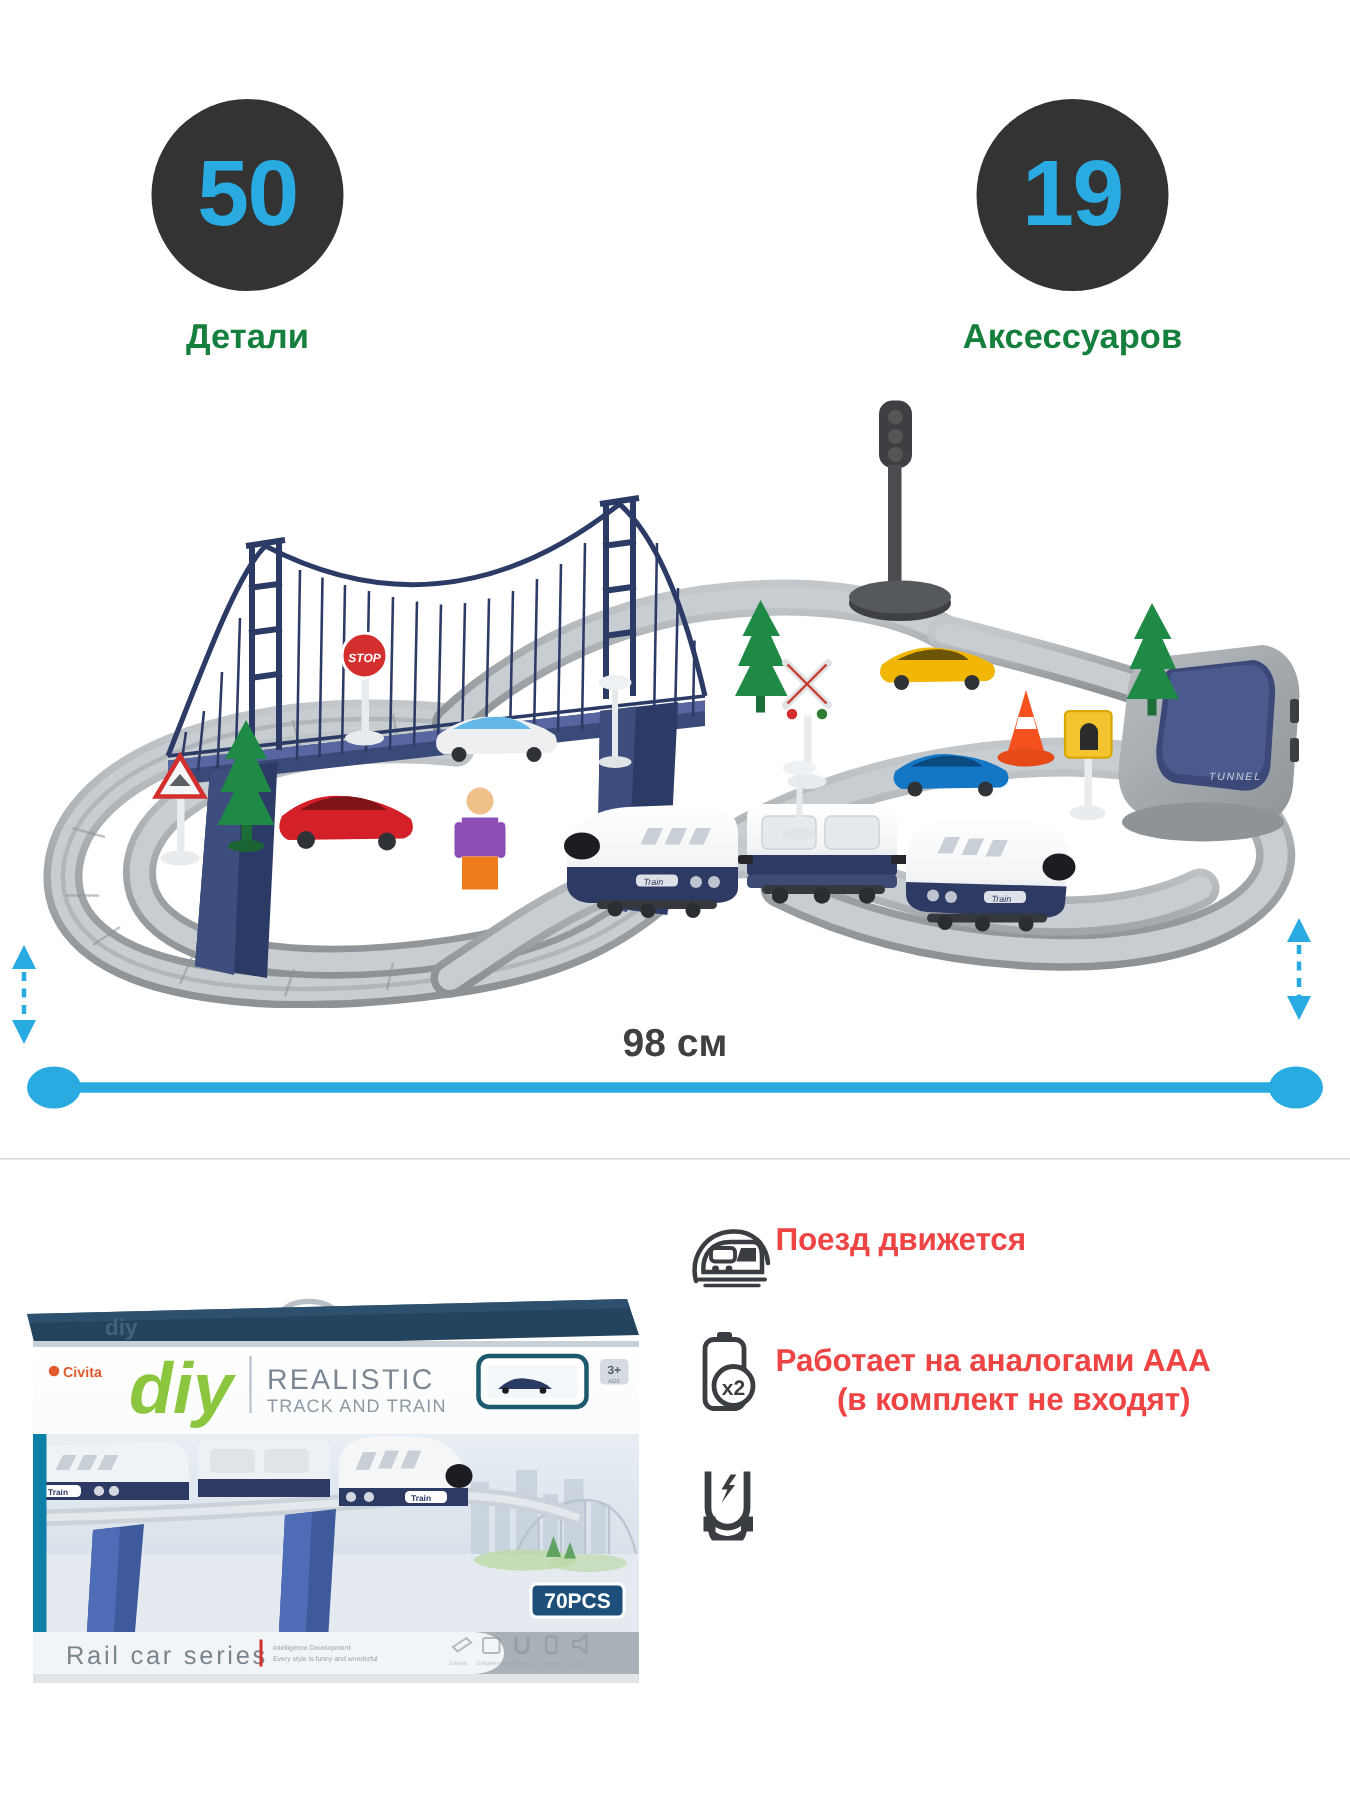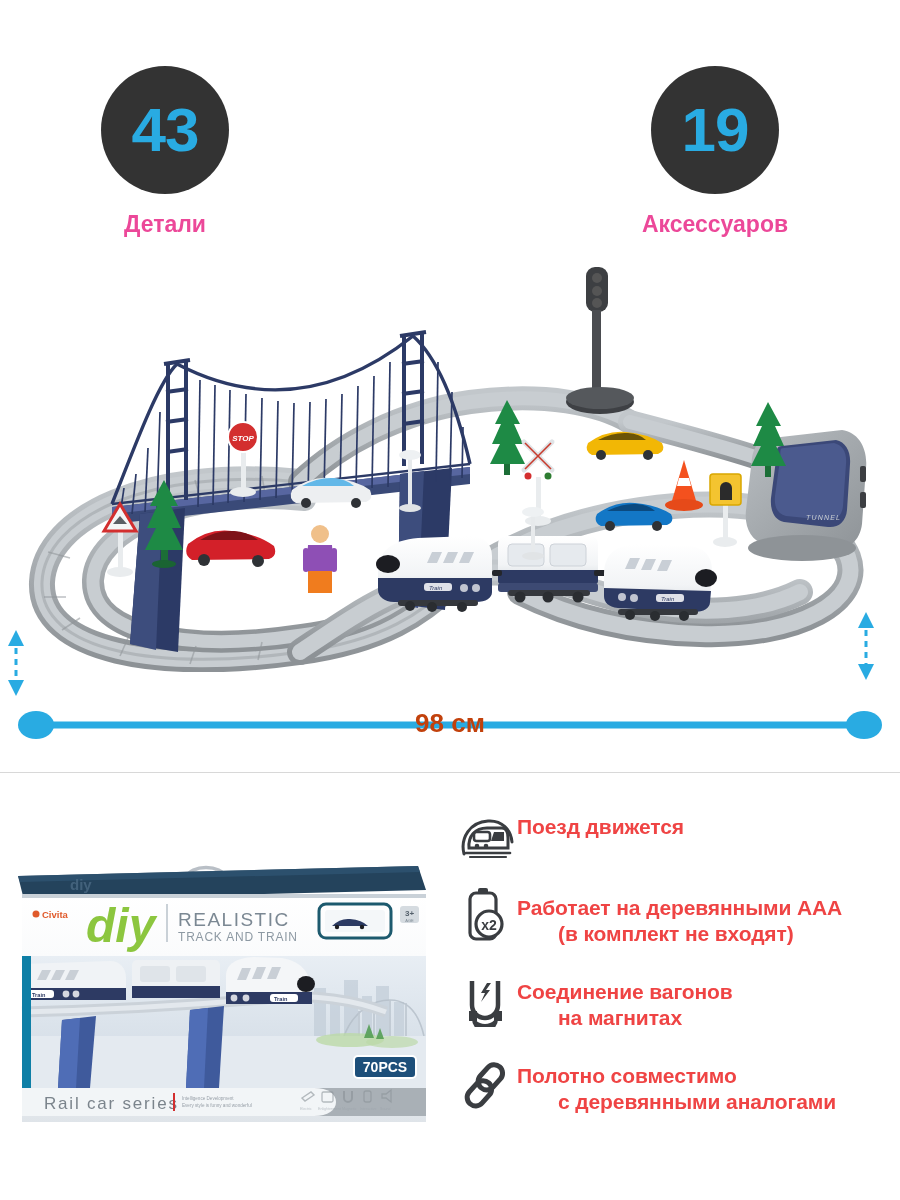--- a/index.html
+++ b/index.html
@@ -20,36 +20,36 @@
   .badge-circle {
     width: 128px; height: 128px; border-radius: 50%;
     background: #333333;
     display: flex; align-items: center; justify-content: center;
   }
   .badge-num {
     color: #29ABE2; font-size: 62px; font-weight: bold;
     letter-spacing: -1px; line-height: 1;
   }
   .badge-label {
-    margin-top: 17px; color: #ec4899;
+    margin-top: 17px; color: #15803d;
     font-size: 23px; font-weight: bold; text-align: right;
   }
 
   
   .scene {
     position: absolute; left: 0; top: 252px;
     width: 900px; height: 420px; font-style: italic;
   }
   .scene svg { display: block; }
 
   
   .dims { position: absolute; left: 0; top: 600px; width: 900px; height: 160px; }
   .dim-label {
     position: absolute; left: 0; top: 80px; width: 900px;
-    text-align: center; font-size: 26px; font-weight: bold; color: #c2410c; margin-top: 28px;
+    text-align: center; font-size: 26px; font-weight: bold; color: #404040;
   }
 
   
   .divider {
     position: absolute; left: 0; top: 772px;
     width: 900px; height: 1px; background: #d8d8d8;
   }
 
   
   .boxwrap { position: absolute; left: 14px; top: 860px; width: 420px; height: 295px; }
@@ -68,21 +68,21 @@
     line-height: 1.22; padding-top: 6px; letter-spacing: -0.1px;
   }
   .feat-text .l2 { display: block; margin-left: 41px; }
 </style>
 </head>
 <body>
 
 <div class="badges">
   <div class="badge-col left">
     <div class="badge-circle">
-      <span class="badge-num">43</span>
+      <span class="badge-num">50</span>
     </div>
     <div class="badge-label">Детали</div>
   </div>
   <div class="badge-col right">
     <div class="badge-circle">
       <span class="badge-num">19</span>
     </div>
     <div class="badge-label">Аксессуаров</div>
   </div>
 </div>
@@ -587,49 +587,31 @@
   <div class="feature">
     <div class="feat-icon">
       <svg width="50" height="56" viewBox="0 0 50 56">
         <rect x="9" y="6" width="26" height="46" rx="6" fill="none" stroke="#3a3d41" stroke-width="3.2"></rect>
         <rect x="17" y="1" width="10" height="6" rx="2" fill="#3a3d41"></rect>
         <circle cx="28" cy="37" r="13" fill="#ffffff" stroke="#3a3d41" stroke-width="3.2"></circle>
         <text x="28" y="43" text-anchor="middle" font-size="14" font-weight="bold" fill="#3a3d41" font-family="'Liberation Sans',sans-serif">x2</text>
       </svg>
     </div>
     <div class="feat-text">
-      <span>Работает на деревянными ААА</span>
+      <span>Работает на аналогами ААА</span>
       <span class="l2">(в комплект не входят)</span>
     </div>
   </div>
 
   <div class="feature">
     <div class="feat-icon">
       <svg width="50" height="52" viewBox="0 0 50 52">
         <path d="M11,6 L11,30 a13,13 0 0 0 26,0 L37,6" fill="none" stroke="#3a3d41" stroke-width="4.5"></path>
         <path d="M11,36 a13,13 0 0 0 26,0 L37,44 a13,13 0 0 1 -26,0 Z" fill="#3a3d41"></path>
         <rect x="8" y="36" width="8" height="10" fill="#3a3d41"></rect>
         <rect x="33" y="36" width="8" height="10" fill="#3a3d41"></rect>
         <path d="M26,8 l-6,10 l4,0 l-4,9 l9,-12 l-4,0 l5,-7 Z" fill="#3a3d41"></path>
       </svg>
     </div>
-    <div class="feat-text">
-      <span>Соединение вагонов</span>
-      <span class="l2">на магнитах</span>
-    </div>
   </div>
 
-  <div class="feature">
-    <div class="feat-icon">
-      <svg width="52" height="52" viewBox="0 0 52 52">
-        <g stroke="#3a3d41" stroke-width="5" fill="none" stroke-linecap="round">
-          <rect x="22" y="4" width="17" height="28" rx="8.5" transform="rotate(42 30 18)"></rect>
-          <rect x="11" y="20" width="17" height="28" rx="8.5" transform="rotate(42 19 34)"></rect>
-        </g>
-      </svg>
-    </div>
-    <div class="feat-text">
-      <span>Полотно совместимо</span>
-      <span class="l2">с деревянными аналогами</span>
-    </div>
-  </div>
 
 </div>
 
 </body></html>

